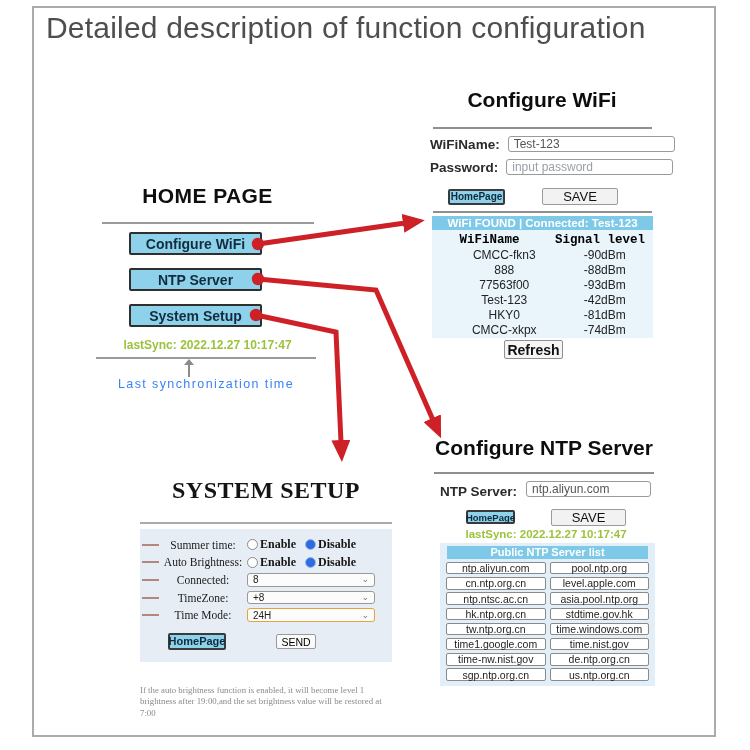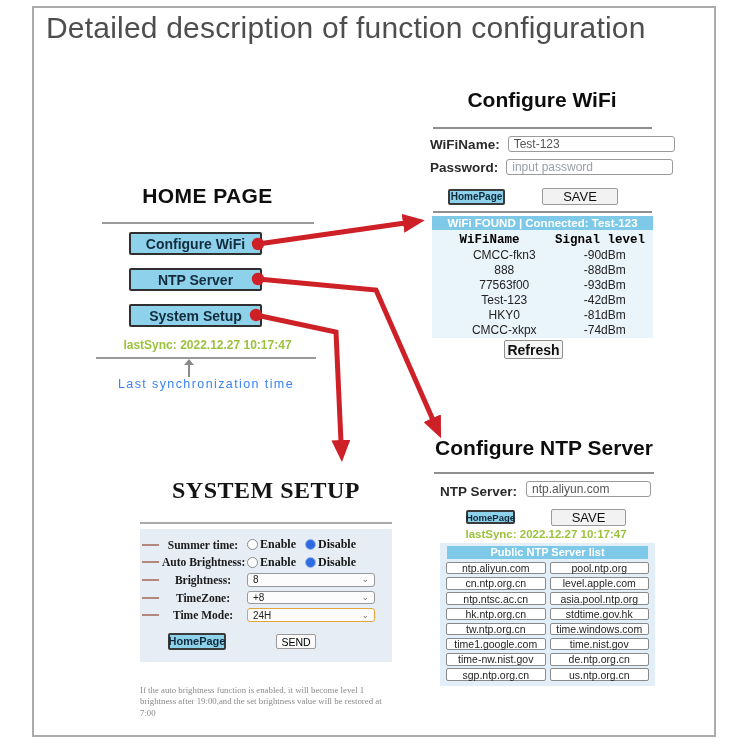--- a/index.html
+++ b/index.html
@@ -70,21 +70,21 @@
               color:#1D1D1D; display:flex; align-items:center; justify-content:center; white-space:nowrap; cursor:pointer; }
 
   
   .serif { font-family:"Liberation Serif", serif; }
   .sys-heading { left:138px; top:477px; width:256px; text-align:center; font-size:24px; font-weight:700; color:#141414; letter-spacing:.5px; }
   .sys-hr { left:140px; top:522px; width:252px; background:#AAA; }
   .sys-panel { left:140px; top:529px; width:252px; height:133px; background:#E7EDF5; }
   .sys-rows { left:140px; top:536px; width:252px; }
   .sys-row { display:flex; align-items:center; height:17.6px; padding-left:2px; }
   .sys-dash { width:17px; height:2px; background:#B5867C; margin-right:3px; flex:none; }
-  .sys-label { width:82px; text-align:center; font-weight:700; font-size:11.5px; color:#1A1A1A; flex:none; white-space:nowrap; }
+  .sys-label { width:82px; text-align:center; font-weight:400; font-size:11.5px; color:#1A1A1A; flex:none; white-space:nowrap; }
   .sys-control { flex:1; display:flex; align-items:center; padding-left:3px; }
   .radio { width:11px; height:11px; border:1.3px solid #8A8A8A; border-radius:50%; background:#fff; margin-right:2px; flex:none; cursor:pointer; }
   .radio.sel { border:1.5px solid #9BB9EE; background:#2E6BE0; }
   .radio-label { font-weight:700; font-size:12px; color:#141414; margin-right:9px; }
   .sys-select { width:128px; height:13.5px; border:1.2px solid #999; border-radius:3px; background:#FCFCFC;
                 display:flex; align-items:center; justify-content:space-between; padding:0 5px; font-size:10px;
                 color:#222; font-family:"Liberation Sans", sans-serif; cursor:pointer; }
   .sys-select.hl { border:1.6px solid #E2A43B; }
   .chev { color:#777; font-size:9px; line-height:1; }
   .sys-homepage { left:168px; top:633px; width:58px; height:17px; font-size:11px; }
@@ -224,21 +224,21 @@
       <span class="sys-label">Auto Brightness:</span>
       <span class="sys-control">
         <span class="radio"></span>
         <span class="radio-label">Enable</span>
         <span class="radio sel"></span>
         <span class="radio-label">Disable</span>
       </span>
     </div>
     <div class="sys-row">
       <span class="sys-dash"></span>
-      <span class="sys-label">Brightness:</span>
+      <span class="sys-label">Connected:</span>
       <span class="sys-control">
         <span class="sys-select">
           <span>8</span>
           <span class="chev">⌄</span>
         </span>
       </span>
     </div>
     <div class="sys-row">
       <span class="sys-dash"></span>
       <span class="sys-label">TimeZone:</span>

